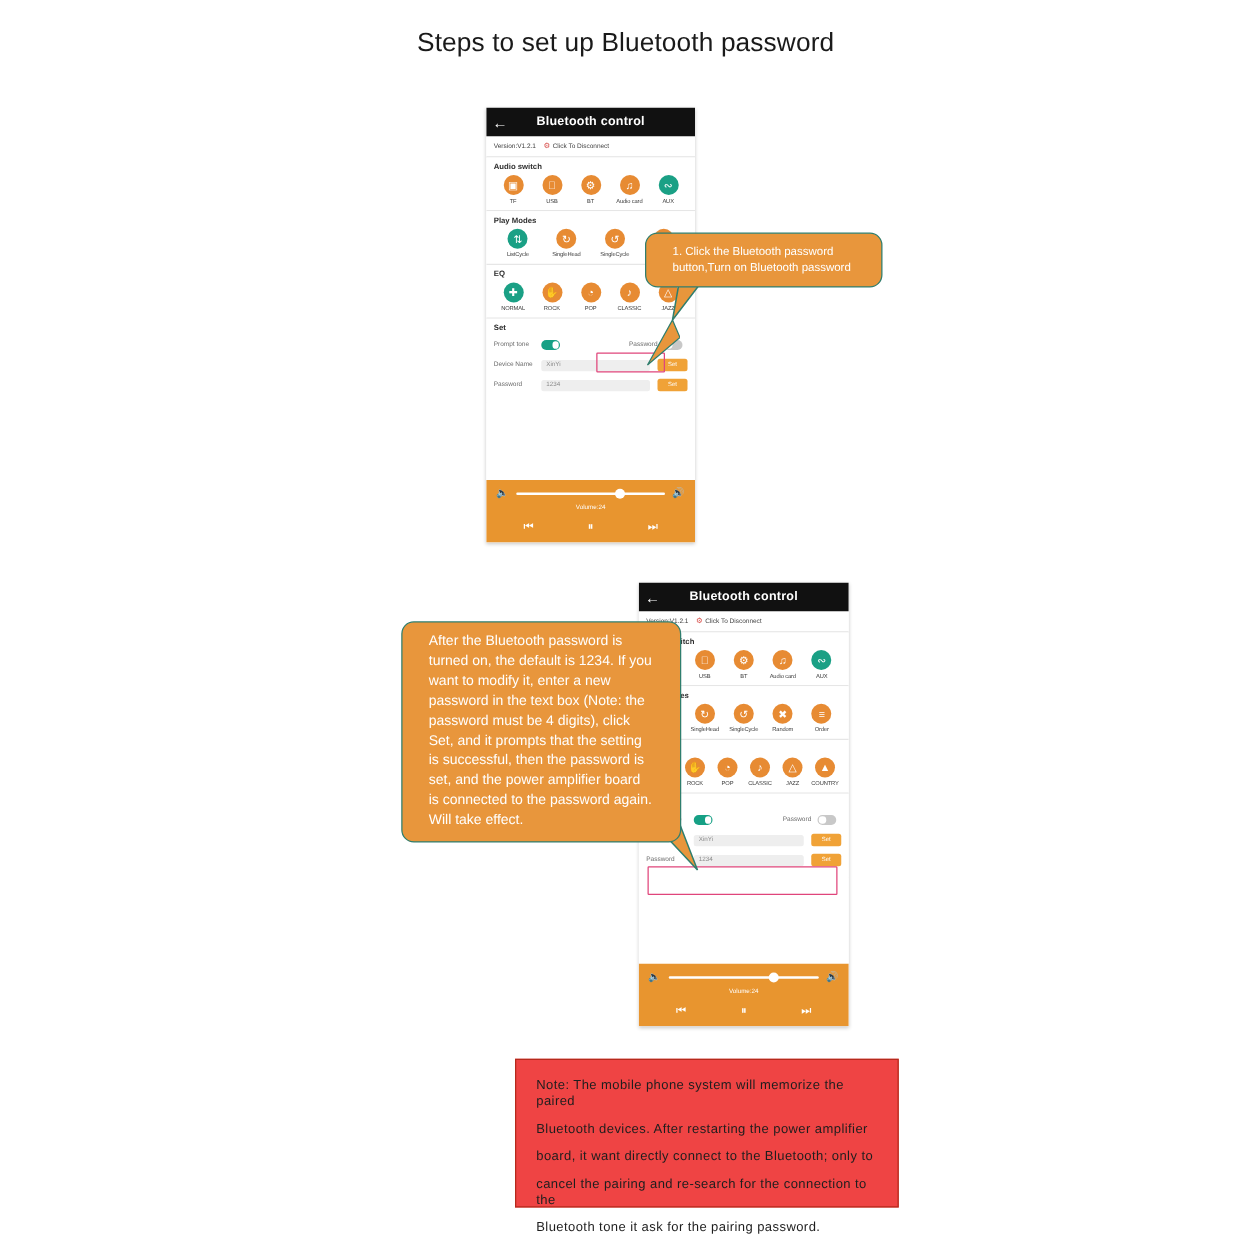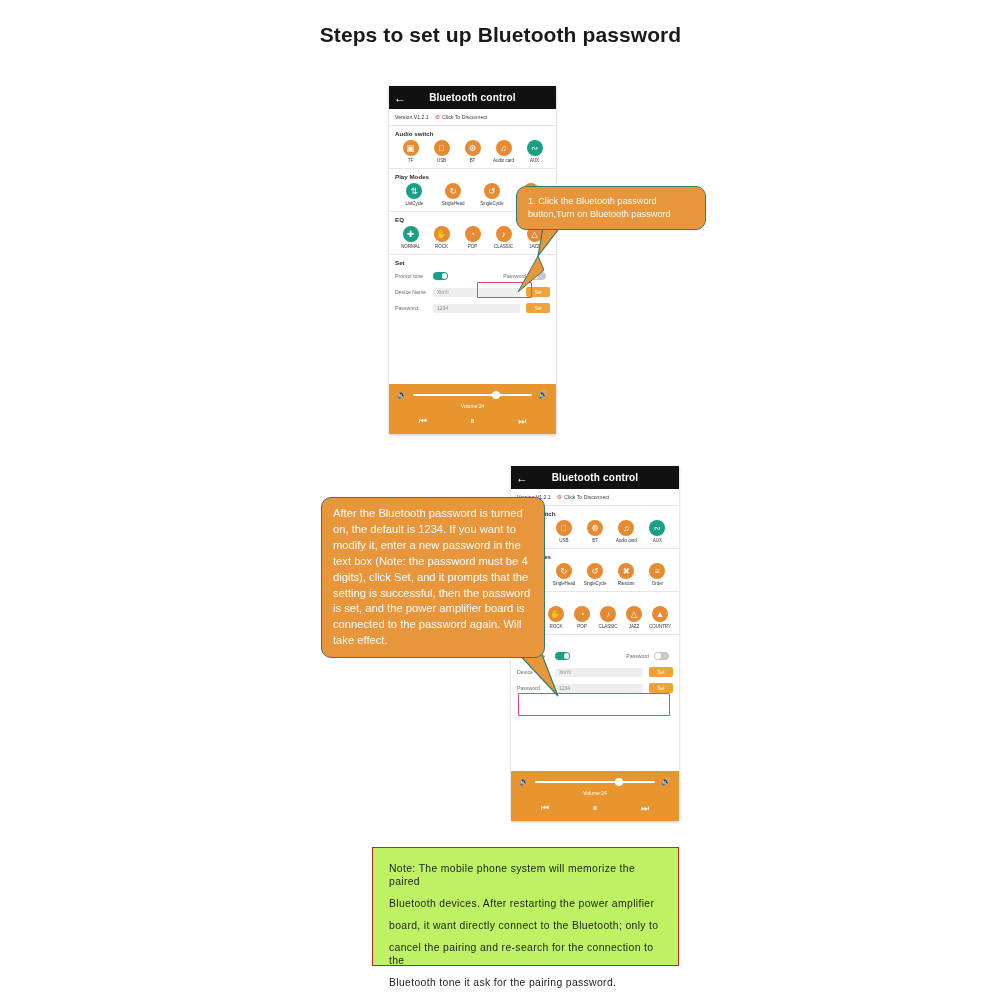--- a/index.html
+++ b/index.html
@@ -9,21 +9,21 @@
     background: #ffffff;
     font-family: "Liberation Sans", sans-serif;
     overflow: hidden;
   }
   .page { position: relative; width: 1001px; height: 1001px; background:#fff; }
 
   
   .page-title {
     position: absolute; left: 0; top: 23px; width: 1001px;
     text-align: center;
-    font-size: 21px; font-weight: bold; color: #1a1a1a;
+    font-size: 21px; font-weight: normal; color: #1a1a1a;
     letter-spacing: .1px;
   }
 
   
   .phone {
     position: absolute;
     background: #ffffff;
     box-shadow: 0 1px 3px rgba(0,0,0,.22);
     overflow: hidden;
   }
@@ -103,36 +103,37 @@
   .ctrl-row { display:flex; align-items:center; justify-content:space-around; margin-top:8px; color:#fff; }
   .ctrl { font-size: 9px; line-height:1; cursor:pointer; }
 
   
   .callout {
     position:absolute;
     background: #e8963c;
     border: 1.4px solid #2f7e6e;
     border-radius: 10px;
     color: #ffffff;
-    padding: 8px 11px;
+    padding: 8px 21px;
     line-height: 1.42;
     z-index: 20;
   }
   .callout-1 { font-size: 9.2px; }
   .callout-2 { font-size: 11.2px; }
   .callout p { margin:0; }
 
   .leader { position:absolute; z-index:19; pointer-events:none; }
 
   
   .notebox {
     position:absolute;
     border: 1.4px solid #b52a1c;
-    background:#bef264;
+    background:#ef4444;
     padding: 14px 16px 12px;
+    margin-left: 40px;
   }
   .notebox p {
     margin: 0 0 9px 0;
     font-size: 10.4px;
     color:#1e1e1e;
     letter-spacing: .35px;
     line-height: 1.25;
   }
   .notebox p:last-child { margin-bottom:0; }
 </style>

